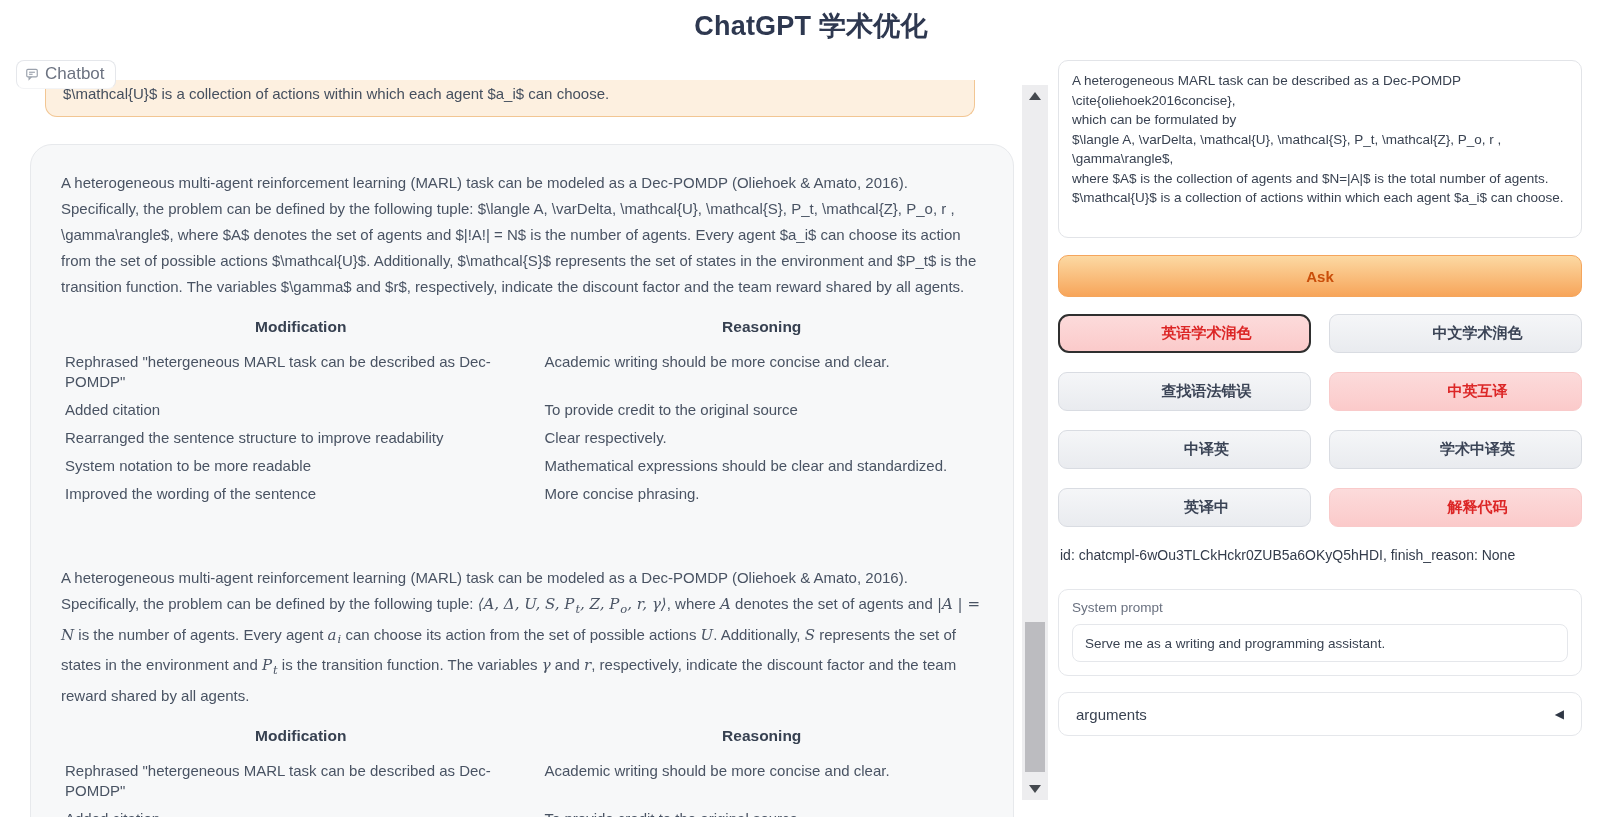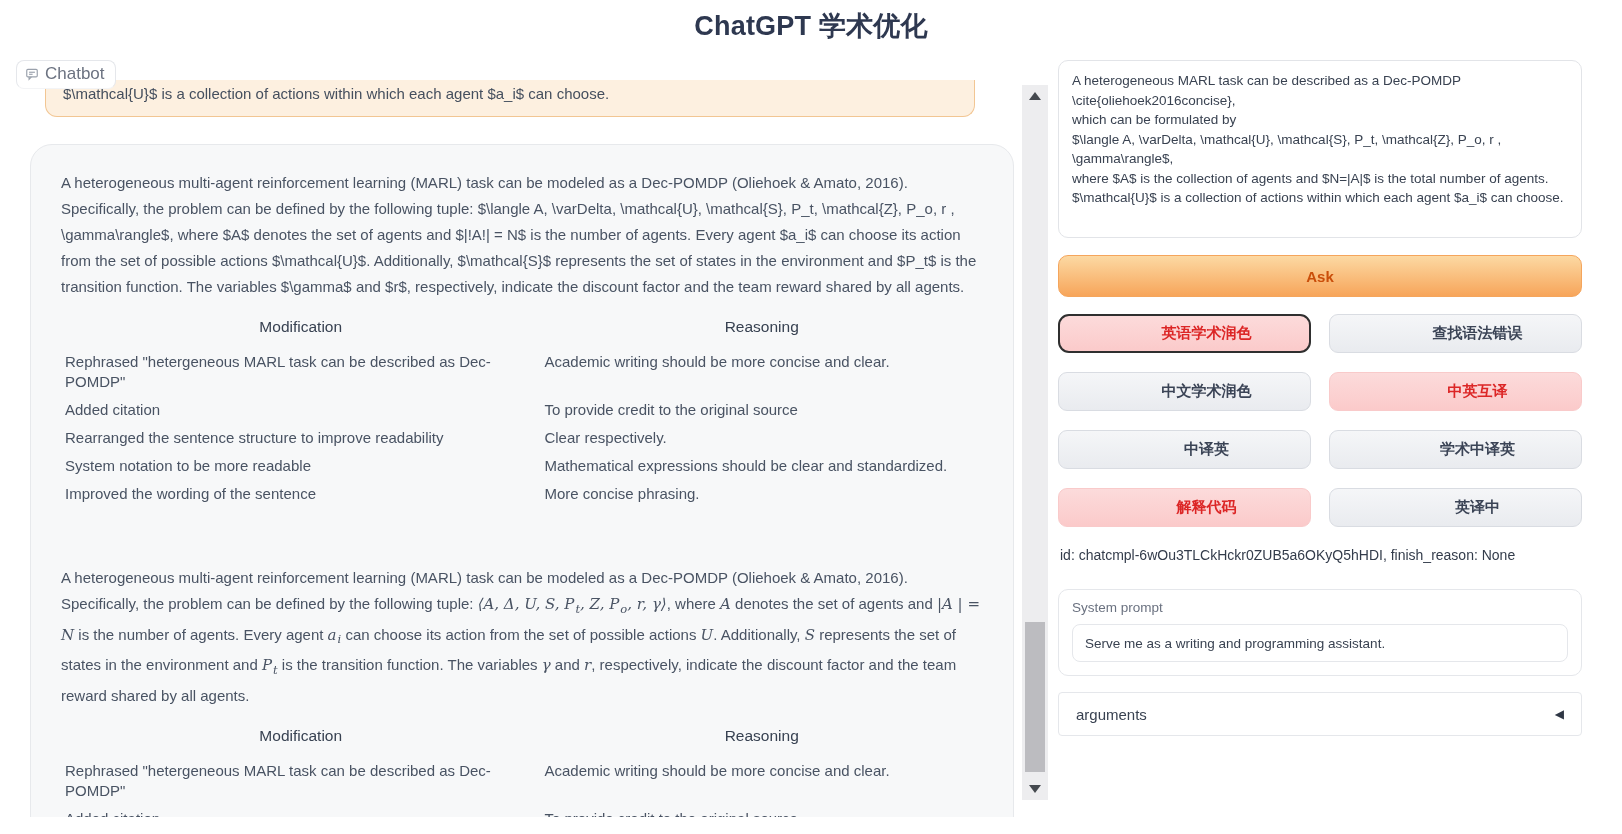--- a/index.html
+++ b/index.html
@@ -23,21 +23,21 @@
   .msg-user { margin:-6px 41px 0 29px; background:#fdf0e0; border:1px solid #f2c693; border-top:none;
               border-radius:0 0 12px 12px; padding:9px 17px 12px; font-size:15px; line-height:21px;
               color:#454f5e; }
 
   .msg-bot { margin:27px 0 0 14px; width:984px; background:#f7f8f9; border:1px solid #e7e9ec;
              border-radius:22px; padding:25px 30px 30px; color:#495363; font-size:15px;
              line-height:26px; }
   .msg-bot .para2 { margin-top:57px; }
 
   .msg-bot table { width:100%; border-collapse:collapse; margin-top:8px; table-layout:fixed; }
-  .msg-bot th { font-weight:400; color:#374151; text-align:center; font-size:15.5px;
+  .msg-bot th { font-weight:700; color:#374151; text-align:center; font-size:15.5px;
                 padding:6px 4px 8px; }
   .msg-bot th:first-child { width:52%; }
   .msg-bot td { padding:4px 4px; font-size:15px; line-height:20px; color:#495363; text-align:left;
                 vertical-align:top; }
 
   .mth { font-family:"DejaVu Serif","Liberation Serif",serif; font-style:italic; }
   .msub { font-size:11.5px; vertical-align:-3.5px; margin-left:1px; }
 
   
   .chat-scrollbar { position:absolute; left:1006px; top:27px; width:26px; height:715px;
@@ -78,21 +78,21 @@
                  color:#333c4b; }
 
   .sys-group { position:absolute; left:1058px; top:589px; width:524px; height:87px;
                border:1px solid #e5e7eb; border-radius:10px; background:#fff; padding:10px 13px; }
   .sys-label { font-size:13.5px; color:#6b7280; margin-bottom:9px; }
   .sys-input { width:100%; height:38px; border:1px solid #e5e7eb; border-radius:8px;
                padding:8px 12px; font-size:13.5px; color:#394251; outline:none;
                font-family:inherit; background:#fff; }
 
   .accordion { position:absolute; left:1058px; top:692px; width:524px; height:44px;
-               border:1px solid #e5e7eb; border-radius:4px; background:#fff; cursor:pointer;
+               border:1px solid #e5e7eb; border-radius:10px; background:#fff; cursor:pointer;
                display:flex; align-items:center; justify-content:space-between; padding:0 17px; }
   .acc-label { font-size:15px; color:#394251; }
   .acc-icon { font-size:12px; color:#2f3745; }
 </style>
 </head>
 <body>
 
 <div class="app">
 
   <div class="app-title">ChatGPT 学术优化</div>
@@ -186,27 +186,27 @@
 which can be formulated by
 $\langle A, \varDelta, \mathcal{U}, \mathcal{S}, P_t, \mathcal{Z}, P_o, r ,
 \gamma\rangle$,
 where $A$ is the collection of agents and $N=|A|$ is the total number of agents.
 $\mathcal{U}$ is a collection of actions within which each agent $a_i$ can choose.</textarea>
 
   <button class="ask-button">Ask</button>
 
   <div class="btn-grid">
       <button class="fn-btn stop selected">英语学术润色</button>
+      <button class="fn-btn secondary">中文学术润色</button>
       <button class="fn-btn secondary">查找语法错误</button>
-      <button class="fn-btn secondary">中文学术润色</button>
       <button class="fn-btn stop">中英互译</button>
       <button class="fn-btn secondary">中译英</button>
       <button class="fn-btn secondary">学术中译英</button>
+      <button class="fn-btn secondary">英译中</button>
       <button class="fn-btn stop">解释代码</button>
-      <button class="fn-btn secondary">英译中</button>
     </div>
 
   <div class="status-line">id: chatcmpl-6wOu3TLCkHckr0ZUB5a6OKyQ5hHDI, finish_reason: None</div>
 
   <div class="sys-group">
     <div class="sys-label">System prompt</div>
     <input class="sys-input" value="Serve me as a writing and programming assistant." style="">
   </div>
 
   <div class="accordion">

